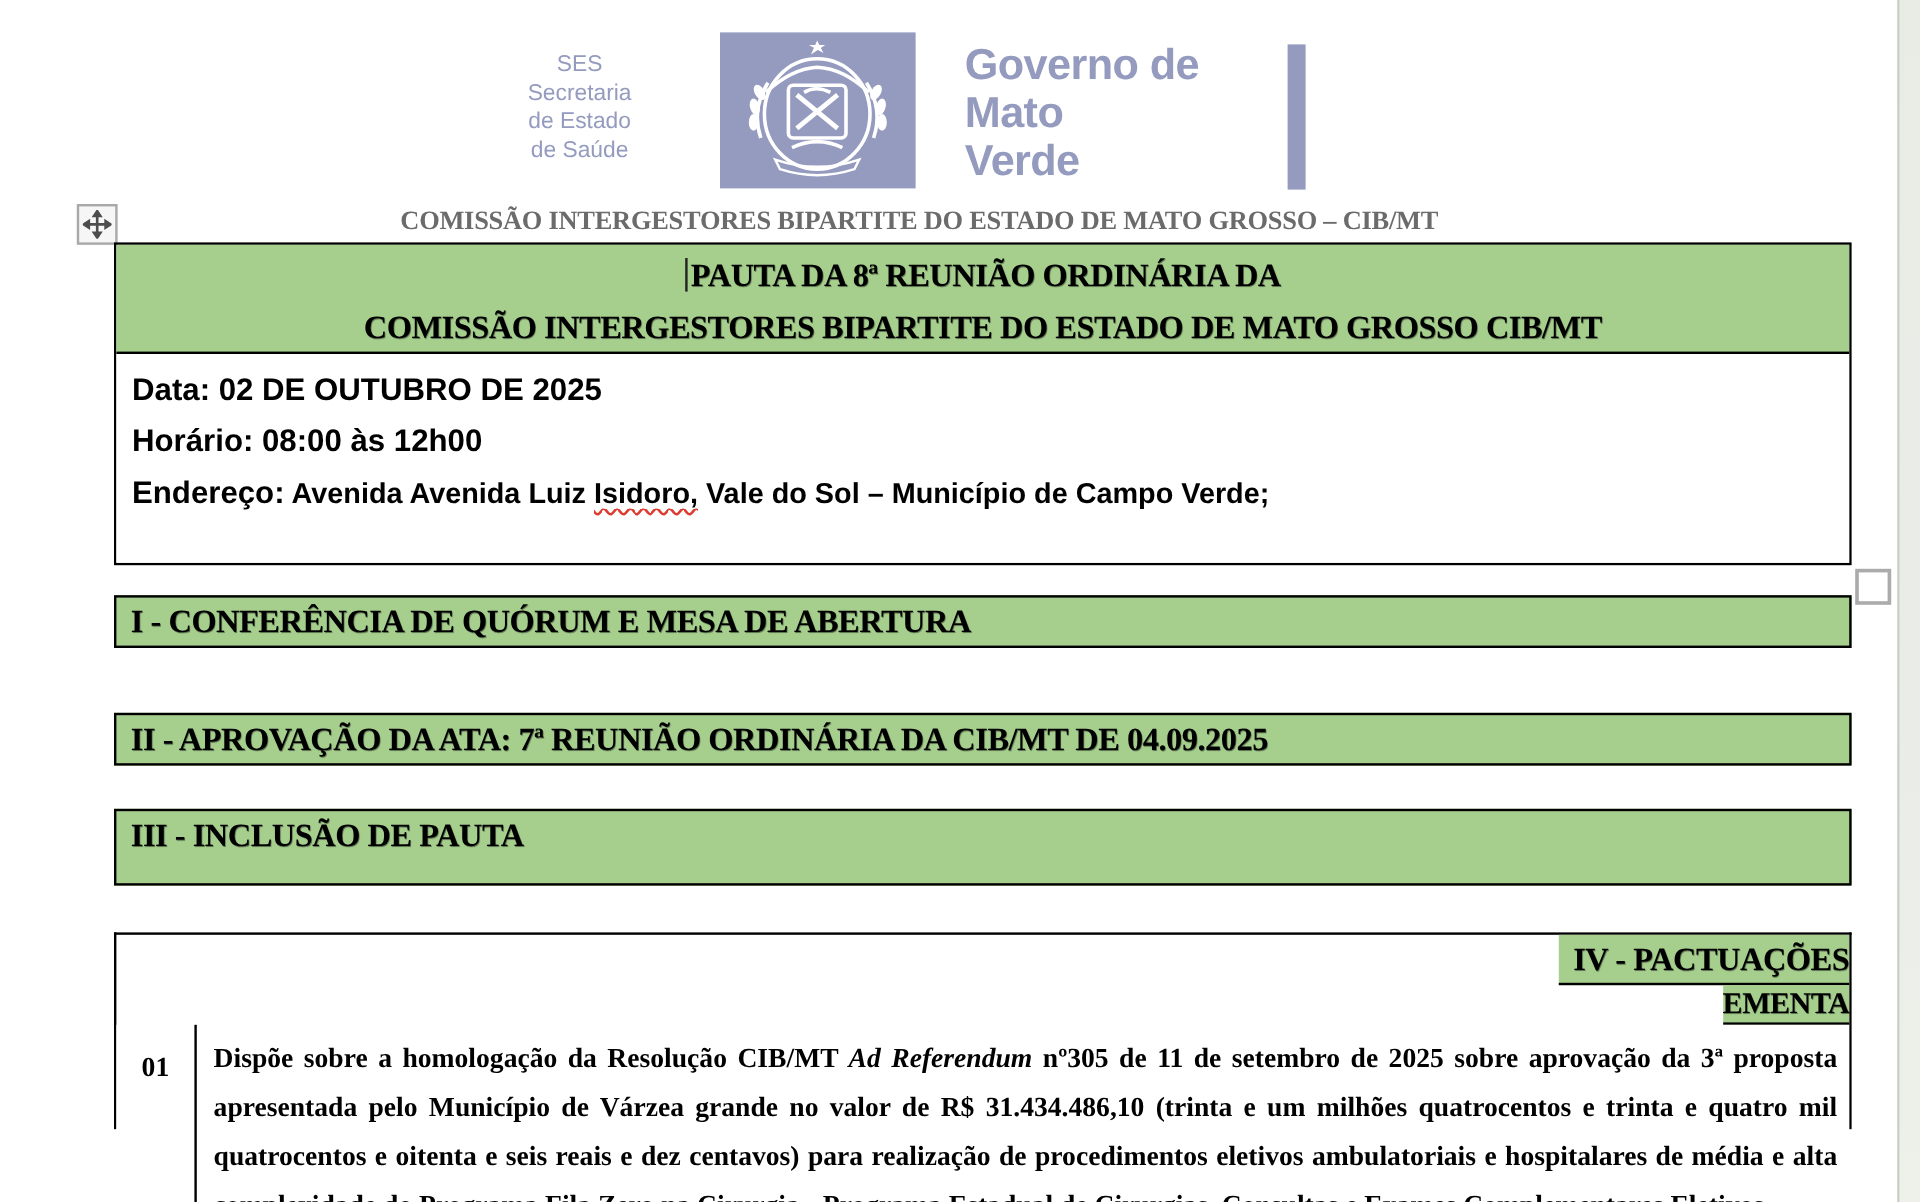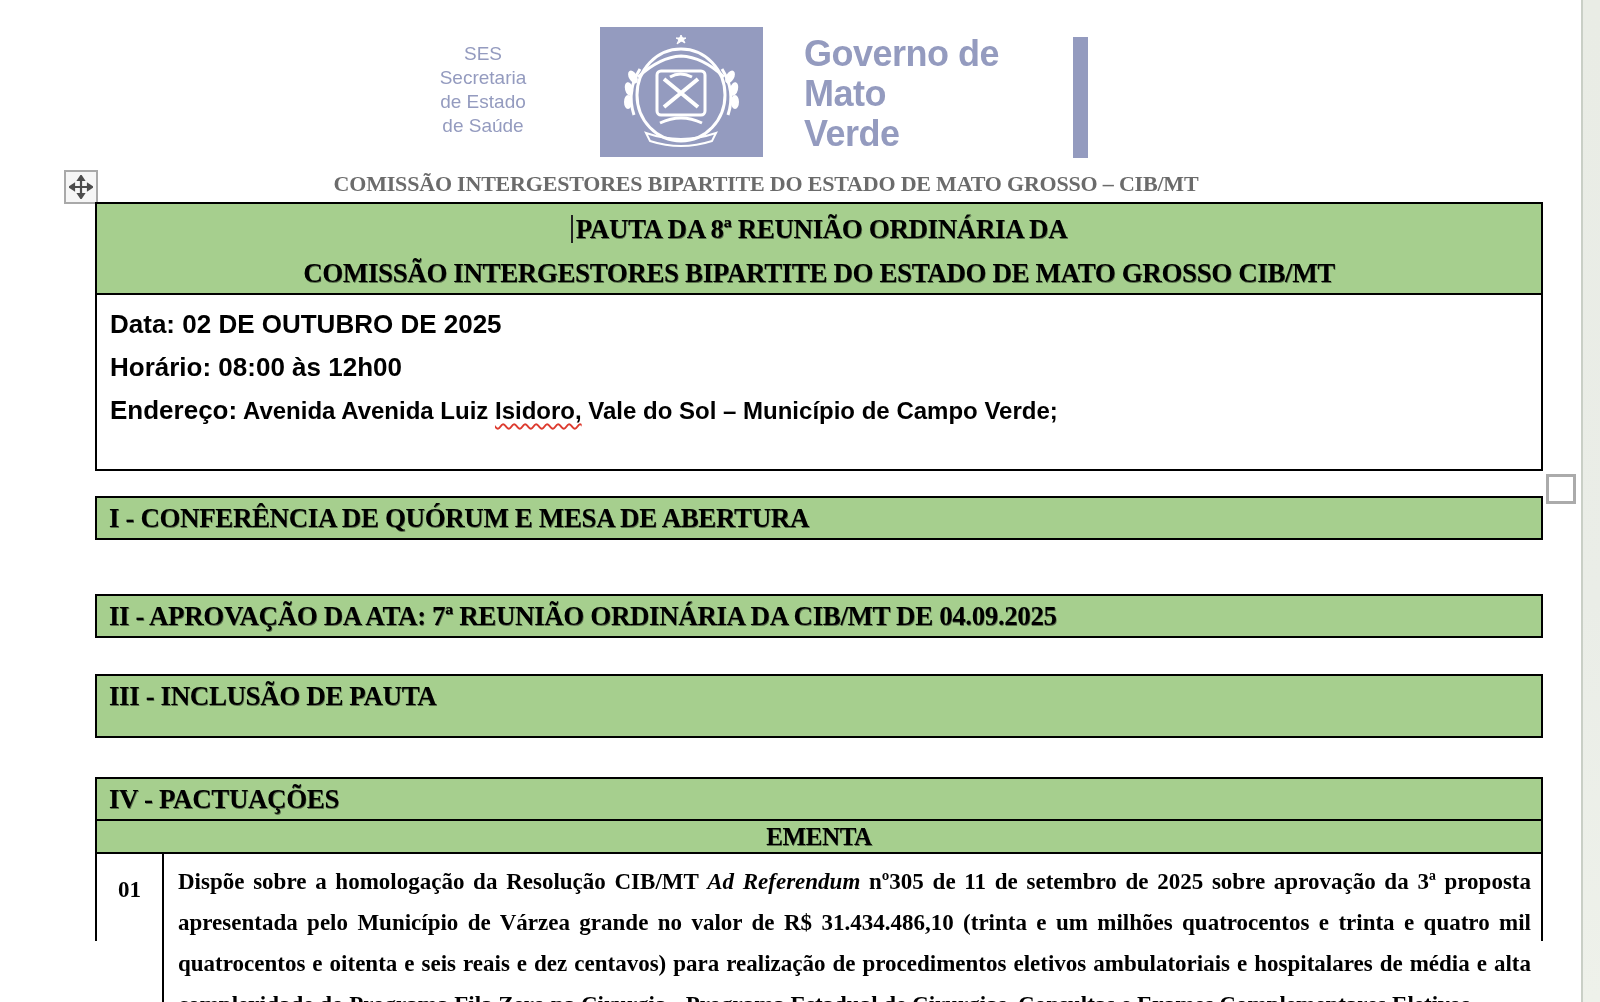--- a/index.html
+++ b/index.html
@@ -86,21 +86,21 @@
     border:2px solid #000; font-weight:bold; font-size:27px; color:#000;
     padding-left:12px;
   }
   .banner-1 { top:496px; height:44px; line-height:40px; }
   .banner-2 { top:594px; height:44px; line-height:40px; }
   .banner-3 { top:674px; height:64px; line-height:40px; }
   
   .table4 {
     position:absolute; left:95px; top:777px; width:1448px; height:164px;
     border:2px solid #000; border-bottom:none;
-    display:flex; flex-direction:column;
+    display:flex; flex-direction:column;align-items:flex-end;
   }
   .row-iv {
     height:43px; border-bottom:2px solid #000; padding-left:12px;
     font-weight:bold; font-size:27px; line-height:40px;
   }
   .row-ementa {
     height:33px; border-bottom:2px solid #000; text-align:center;
     font-weight:bold; font-size:25px; line-height:31px;
   }
   .row-body { flex:1; display:flex; background:#fff; }

